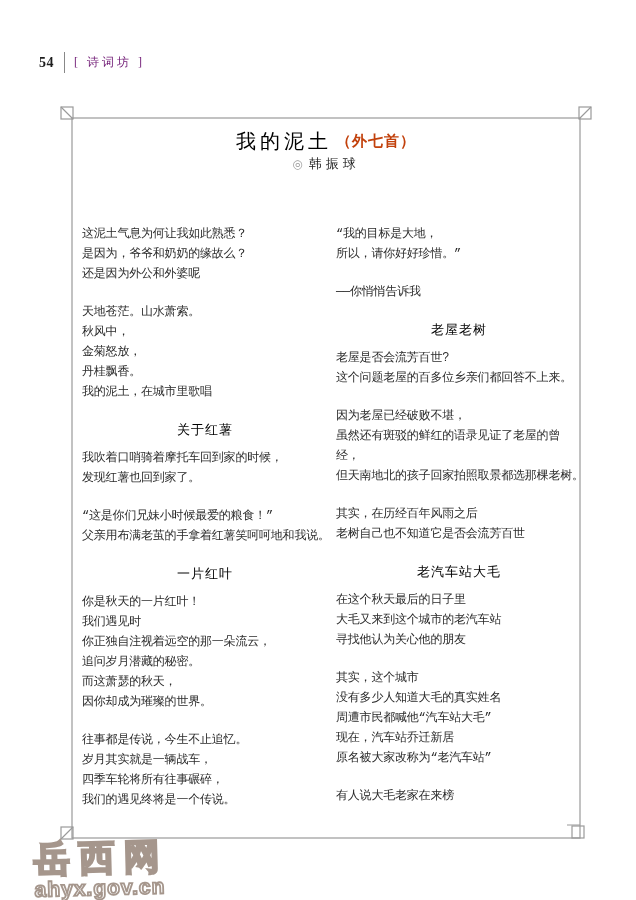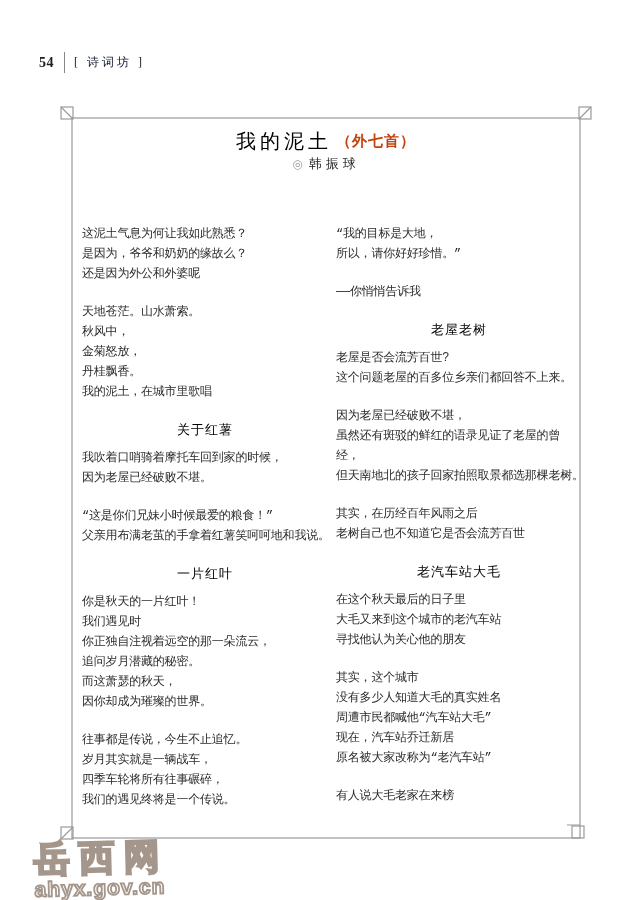--- a/index.html
+++ b/index.html
@@ -4,21 +4,21 @@
 <style>
   html,body{margin:0;padding:0;background:#ffffff;}
   .page{
     position:relative;width:636px;height:900px;background:#ffffff;overflow:hidden;
     font-family:"Liberation Serif","DejaVu Serif",serif;color:#2b2b2b;
   }
   
   .header{position:absolute;top:52px;left:39px;display:flex;align-items:center;}
   .page-num{font-weight:bold;font-size:14px;color:#1d1d1d;letter-spacing:0.5px;}
   .header-divider{width:1px;height:21px;background:#888;margin:0 9px 0 10px;}
-  .section-label{font-size:12px;color:#0f172a;letter-spacing:3px;}
+  .section-label{font-size:12px;color:#701a75;letter-spacing:3px;}
   
   .frame{position:absolute;top:0;left:0;pointer-events:none;}
   
   .title-block{position:absolute;top:128px;left:72px;width:508px;text-align:center;}
   .title-main{
     font-family:"Liberation Sans","DejaVu Sans",sans-serif;font-weight:normal;
     font-size:20px;letter-spacing:4px;color:#000;display:inline-block;vertical-align:baseline;
   }
   .title-sub{
     font-family:"Liberation Sans","DejaVu Sans",sans-serif;font-weight:bold;
@@ -101,21 +101,21 @@
       <div class="stanza">
         <div class="poem-line">天地苍茫。山水萧索。</div>
         <div class="poem-line">秋风中，</div>
         <div class="poem-line">金菊怒放，</div>
         <div class="poem-line">丹桂飘香。</div>
         <div class="poem-line">我的泥土，在城市里歌唱</div>
       </div>
       <div class="poem-heading">关于红薯</div>
       <div class="stanza">
         <div class="poem-line">我吹着口哨骑着摩托车回到家的时候，</div>
-        <div class="poem-line">因为老屋已经破败不堪。</div>
+        <div class="poem-line">发现红薯也回到家了。</div>
       </div>
       <div class="stanza">
         <div class="poem-line">“这是你们兄妹小时候最爱的粮食！”</div>
         <div class="poem-line">父亲用布满老茧的手拿着红薯笑呵呵地和我说。</div>
       </div>
       <div class="poem-heading">一片红叶</div>
       <div class="stanza">
         <div class="poem-line">你是秋天的一片红叶！</div>
         <div class="poem-line">我们遇见时</div>
         <div class="poem-line">你正独自注视着远空的那一朵流云，</div>

